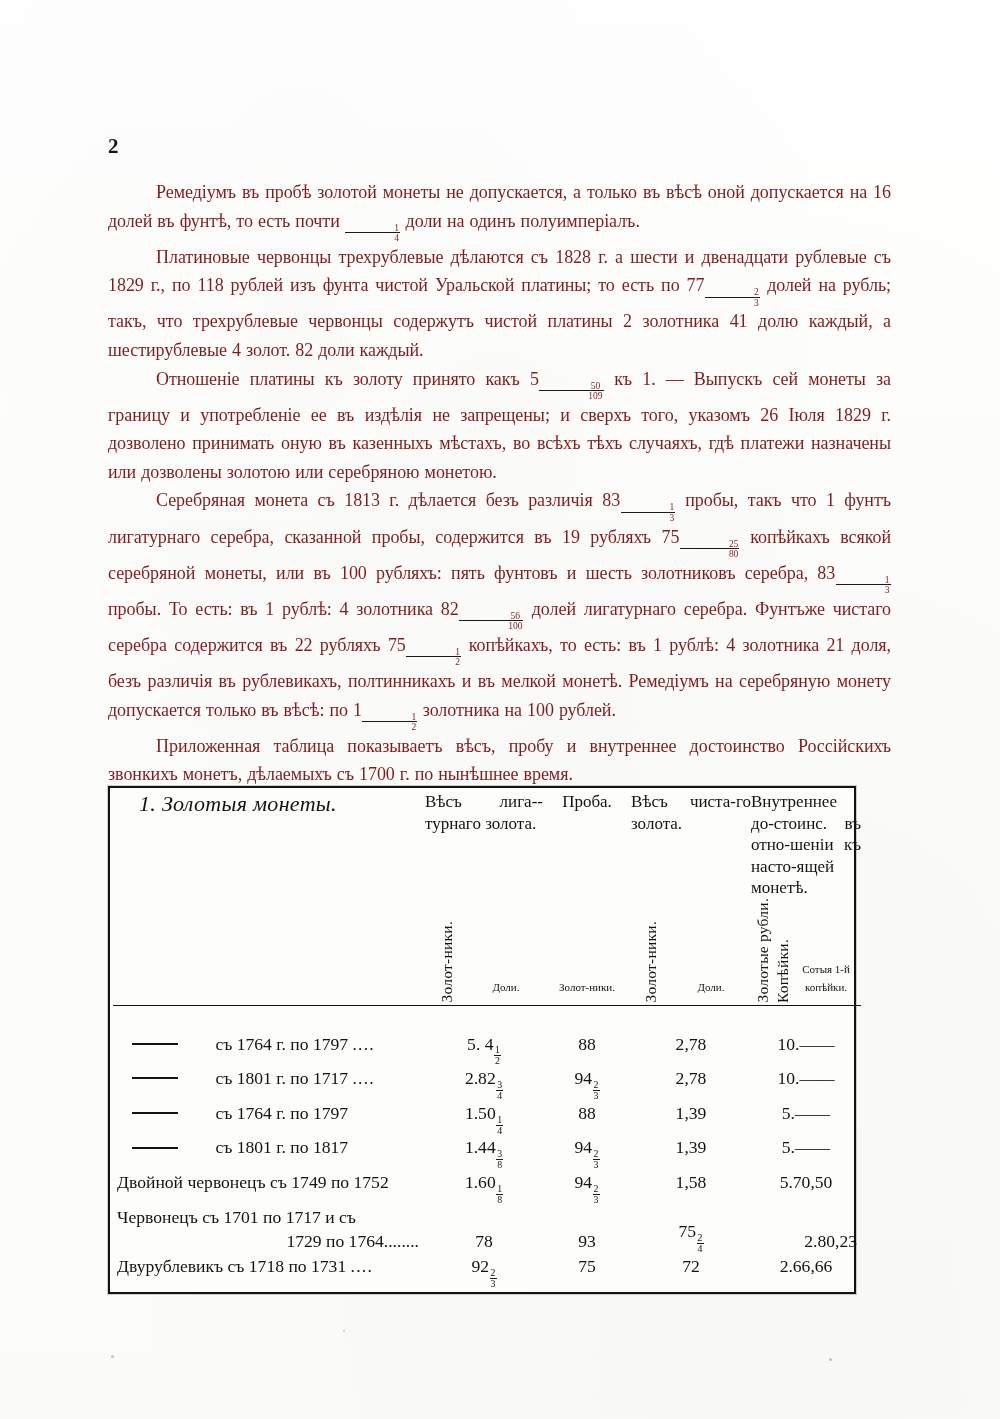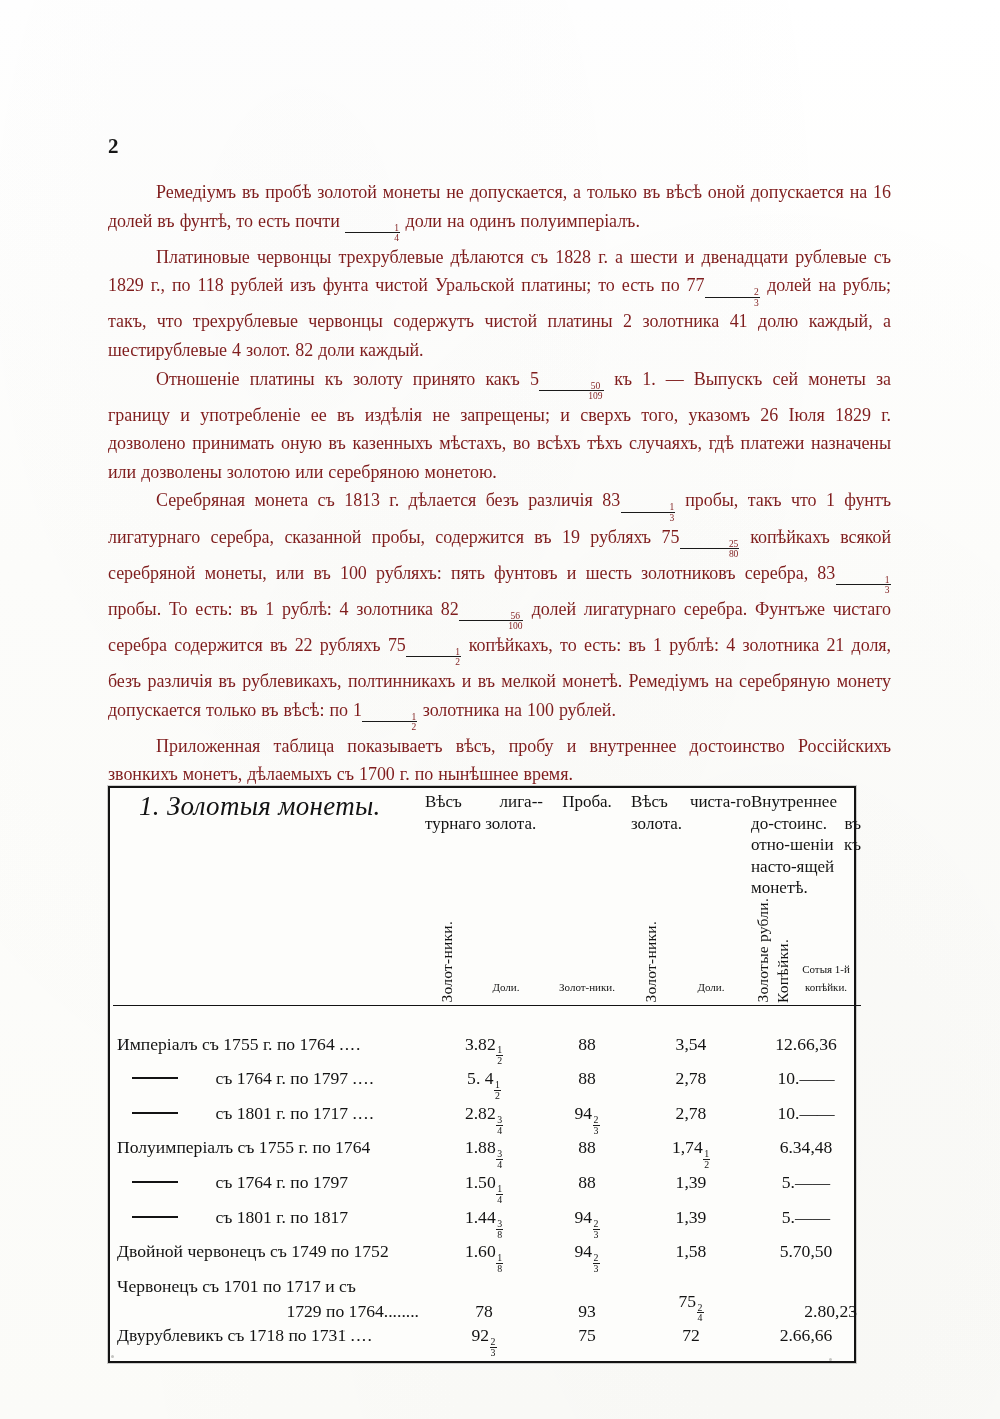--- a/index.html
+++ b/index.html
@@ -103,21 +103,21 @@
   .vline { border-left: 1.6px solid #131313; }
   .hline-bottom { border-bottom: 1.6px solid #131313; }
 
   .hdr-top td { padding: 6px 5px 5px 5px; height: 106px; }
   .hdr-title-cell {
     text-align: left;
     vertical-align: middle;
   }
   .tbl-title {
     font-style: italic;
-    font-size: 27px;
+    font-size: 22px;
     letter-spacing: 0.3px;
     padding-left: 26px;
     white-space: nowrap;
   }
   .hdr-txt {
     font-size: 17px;
     line-height: 21.5px;
     text-align: justify;
     text-align-last: left;
     hyphens: manual;
@@ -307,30 +307,20 @@
             <td class="vline"></td>
             <td></td>
             <td class="vline"></td>
             <td class="vline"></td>
             <td></td>
             <td class="vline"></td>
           </tr>
         </tbody>
         <tbody id="table-body">
             <tr class="data">
-              <td class="label"><span>Имперіалъ съ 1755 г. по 1764</span> <span class="lead">....</span></td>
-              <td class="num vline" colspan="2">3.82<span class="frac-t">
-                  <span class="num">1</span>
-                  <span class="den">2</span>
-                </span></td>
-              <td class="num vline">88</td>
-              <td class="num vline" colspan="2">3,54</td>
-              <td class="num vline">12.66,36</td>
-            </tr>
-            <tr class="data">
               <td class="label">&nbsp;&nbsp;&nbsp;<span class="dash-rule"></span><span>&nbsp;&nbsp;&nbsp;&nbsp;&nbsp;&nbsp;&nbsp;&nbsp;</span><span>съ 1764 г. по 1797</span> <span class="lead">....</span></td>
               <td class="num vline" colspan="2">5. 4<span class="frac-t">
                   <span class="num">1</span>
                   <span class="den">2</span>
                 </span></td>
               <td class="num vline">88</td>
               <td class="num vline" colspan="2">2,78</td>
               <td class="num vline">10.——</td>
             </tr>
             <tr class="data">
@@ -338,33 +328,20 @@
               <td class="num vline" colspan="2">2.82<span class="frac-t">
                   <span class="num">3</span>
                   <span class="den">4</span>
                 </span></td>
               <td class="num vline">94<span class="frac-t">
                   <span class="num">2</span>
                   <span class="den">3</span>
                 </span></td>
               <td class="num vline" colspan="2">2,78</td>
               <td class="num vline">10.——</td>
-            </tr>
-            <tr class="data">
-              <td class="label"><span>Полуимперіалъ съ 1755 г. по 1764</span> <span class="lead"></span></td>
-              <td class="num vline" colspan="2">1.88<span class="frac-t">
-                  <span class="num">3</span>
-                  <span class="den">4</span>
-                </span></td>
-              <td class="num vline">88</td>
-              <td class="num vline" colspan="2">1,74<span class="frac-t">
-                  <span class="num">1</span>
-                  <span class="den">2</span>
-                </span></td>
-              <td class="num vline">6.34,48</td>
             </tr>
             <tr class="data">
               <td class="label">&nbsp;&nbsp;&nbsp;<span class="dash-rule"></span><span>&nbsp;&nbsp;&nbsp;&nbsp;&nbsp;&nbsp;&nbsp;&nbsp;</span><span>съ 1764 г. по 1797</span> <span class="lead"></span></td>
               <td class="num vline" colspan="2">1.50<span class="frac-t">
                   <span class="num">1</span>
                   <span class="den">4</span>
                 </span></td>
               <td class="num vline">88</td>
               <td class="num vline" colspan="2">1,39</td>
               <td class="num vline">5.——</td>

